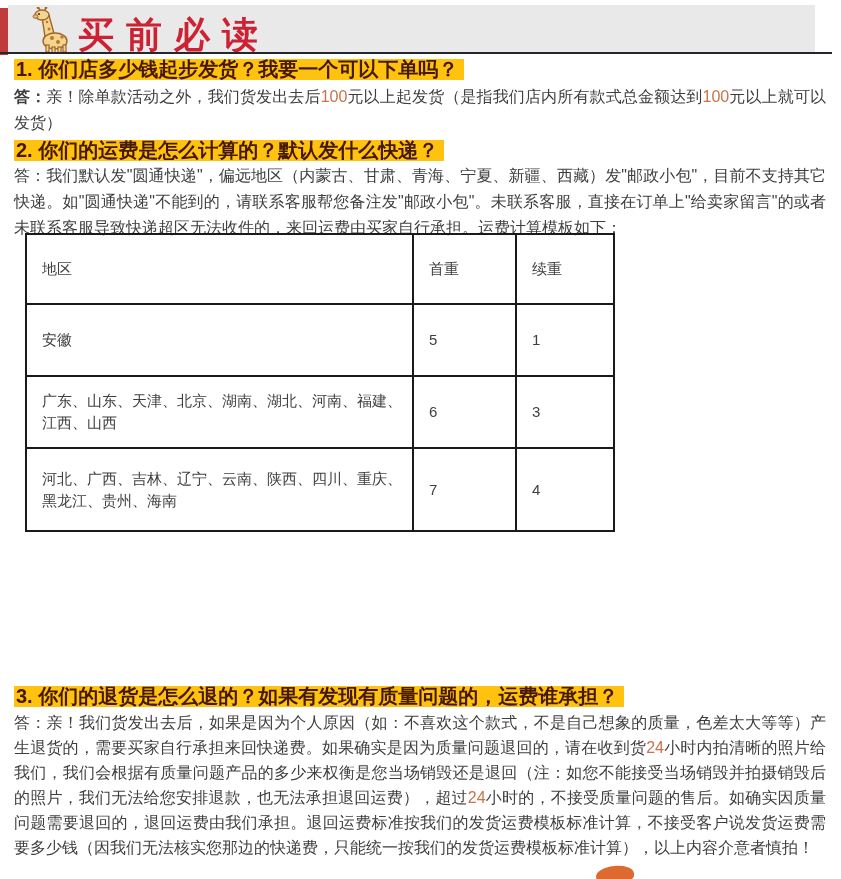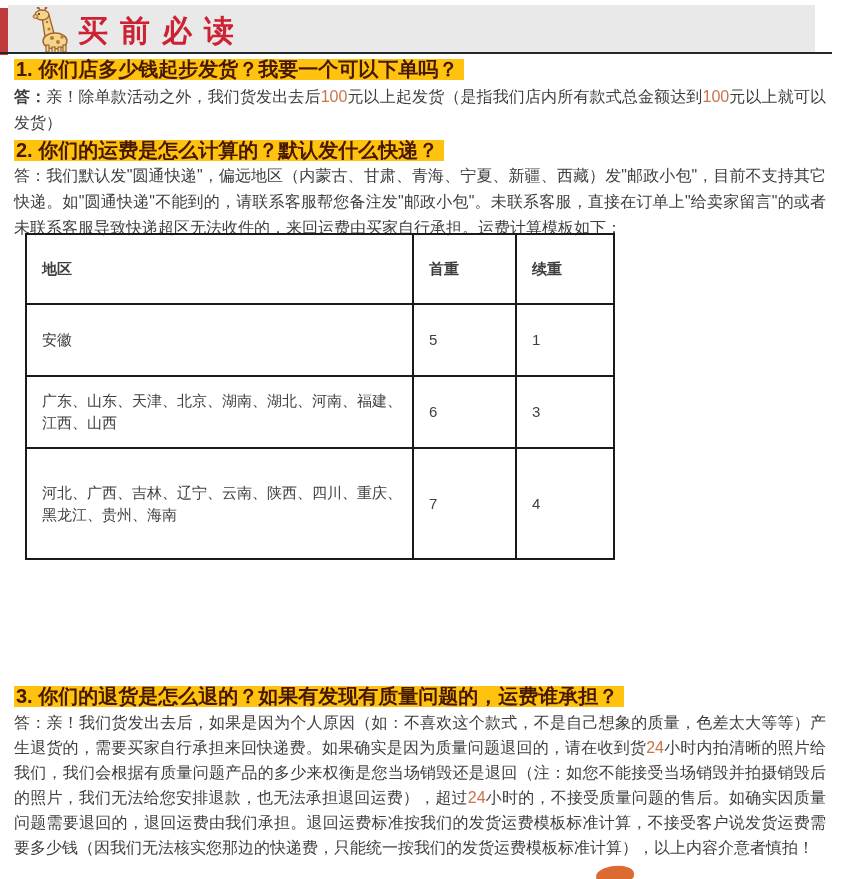--- a/index.html
+++ b/index.html
@@ -25,21 +25,21 @@
     background: #e9e9e9;
   }
   .header-rule {
     position: absolute; left: 0; top: 52px;
     width: 832px; height: 2px;
     background: #23272e;
   }
   .giraffe { position: absolute; left: 24px; top: 2px; }
   .page-title {
     position: absolute; left: 70px; top: 6px;
-    font-size: 30px; font-weight: bold;
+    font-size: 36px; font-weight: bold;
     letter-spacing: 12px;
     color: #cc2233;
     white-space: nowrap;
   }
   
   .q {
     position: absolute; left: 14px;
     display: inline-block;
     background: #ffc20e;
     color: #451800;
@@ -74,27 +74,27 @@
     color: #3f3f3f;
   }
   .freight-table td, .freight-table th {
     border: 2px solid #1a1a1a;
     padding: 0 6px 0 15px;
     vertical-align: middle;
     text-align: left;
     line-height: 22px;
     font-weight: normal;
   }
-  .freight-table th { font-weight: bold; }
+  .freight-table th { font-weight: normal; }
   .col-region { width: 387px; }
   .col-first  { width: 103px; }
   .col-next   { width: 98px; }
   .r-head { height: 70px; }
   .r-std  { height: 72px; }
-  .r-tall { height: 111px; }
+  .r-tall { height: 83px; }
   
   .orange-blob {
     position: absolute; left: 596px; top: 866px;
     width: 38px; height: 18px;
     background: #dd6a30;
     border-radius: 50% 50% 40% 40%;
     transform: rotate(-6deg);
   }
 </style>
 </head>

